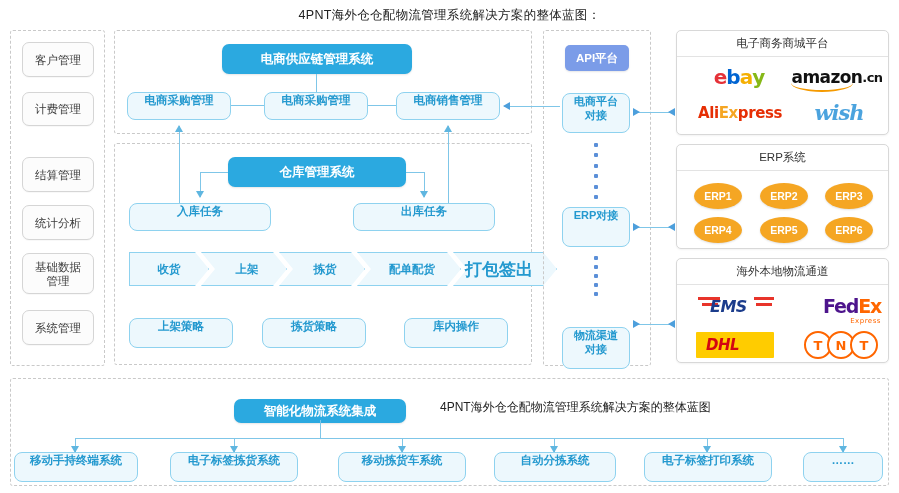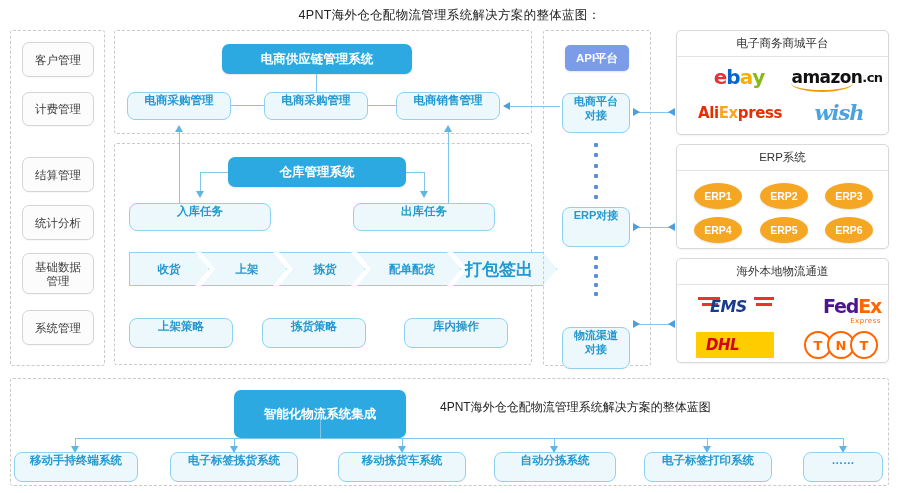--- a/index.html
+++ b/index.html
@@ -367,21 +367,21 @@
           <span>T</span>
           <span>N</span>
           <span>T</span>
         </div>
       </div>
     </div>
   </div>
 
   <div class="abs dashed" style="left:10px;top:378px;width:879px;height:108px;"></div>
 
-  <div class="abs blue-solid" style="left:234px;top:390px;width:172px;height:48px;">
+  <div class="abs blue-solid" style="left:234px;top:399px;width:172px;height:24px;">
     <span>智能化物流系统集成</span>
   </div>
 
   <div class="abs bottom-caption" style="left:440px;top:398px;width:380px;height:18px;line-height:18px;">4PNT海外仓仓配物流管理系统解决方案的整体蓝图</div>
 
   <div class="abs vline" style="left:320px;top:420px;height:18px;"></div>
   <div class="abs hline" style="left:75px;top:438px;width:768px;"></div>
   <div class="abs vline arrow-down" style="left:75px;top:438px;height:14px;"></div>
   <div class="abs vline arrow-down" style="left:234px;top:438px;height:14px;"></div>
   <div class="abs vline arrow-down" style="left:402px;top:438px;height:14px;"></div>

